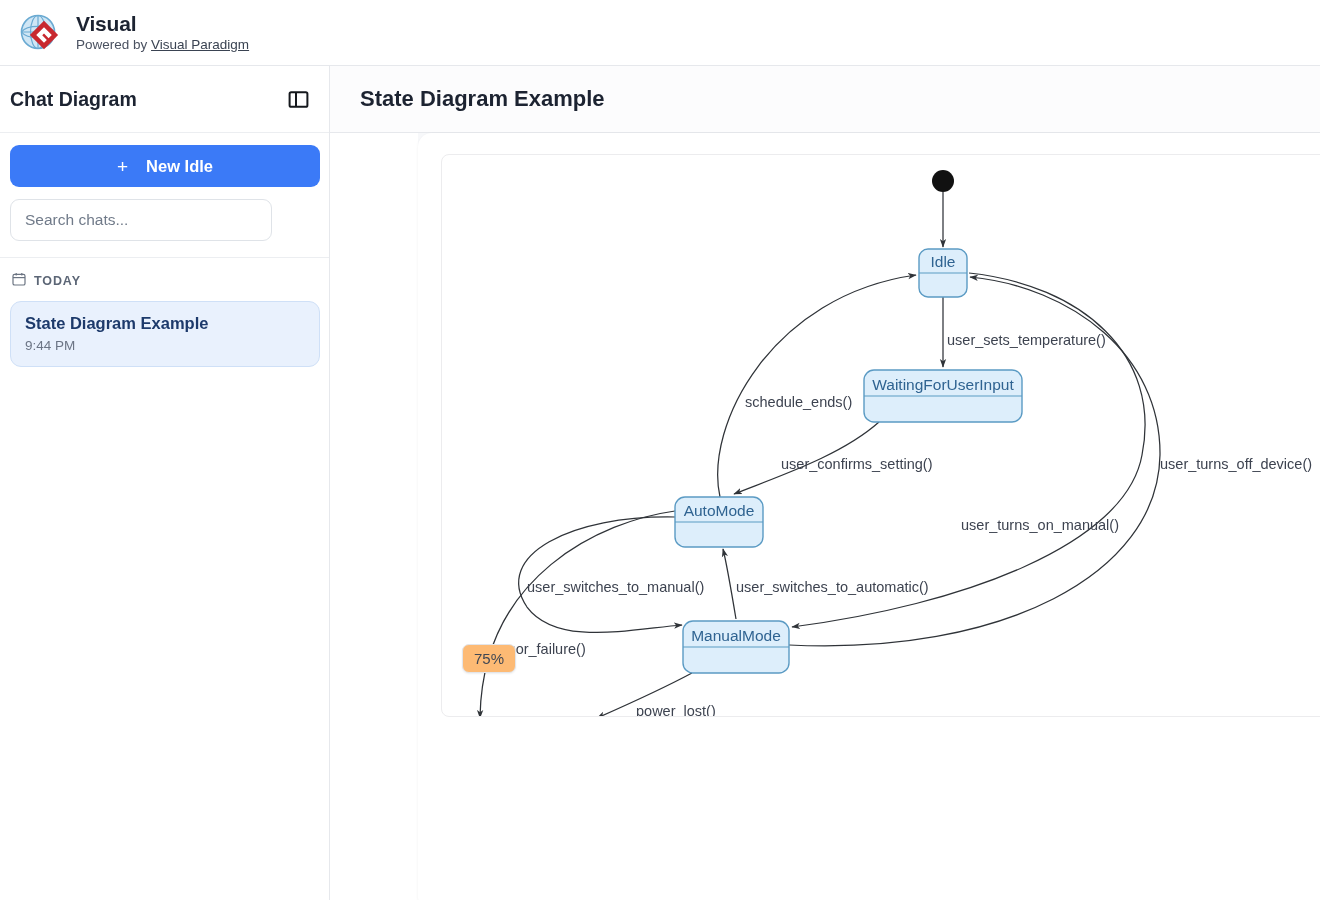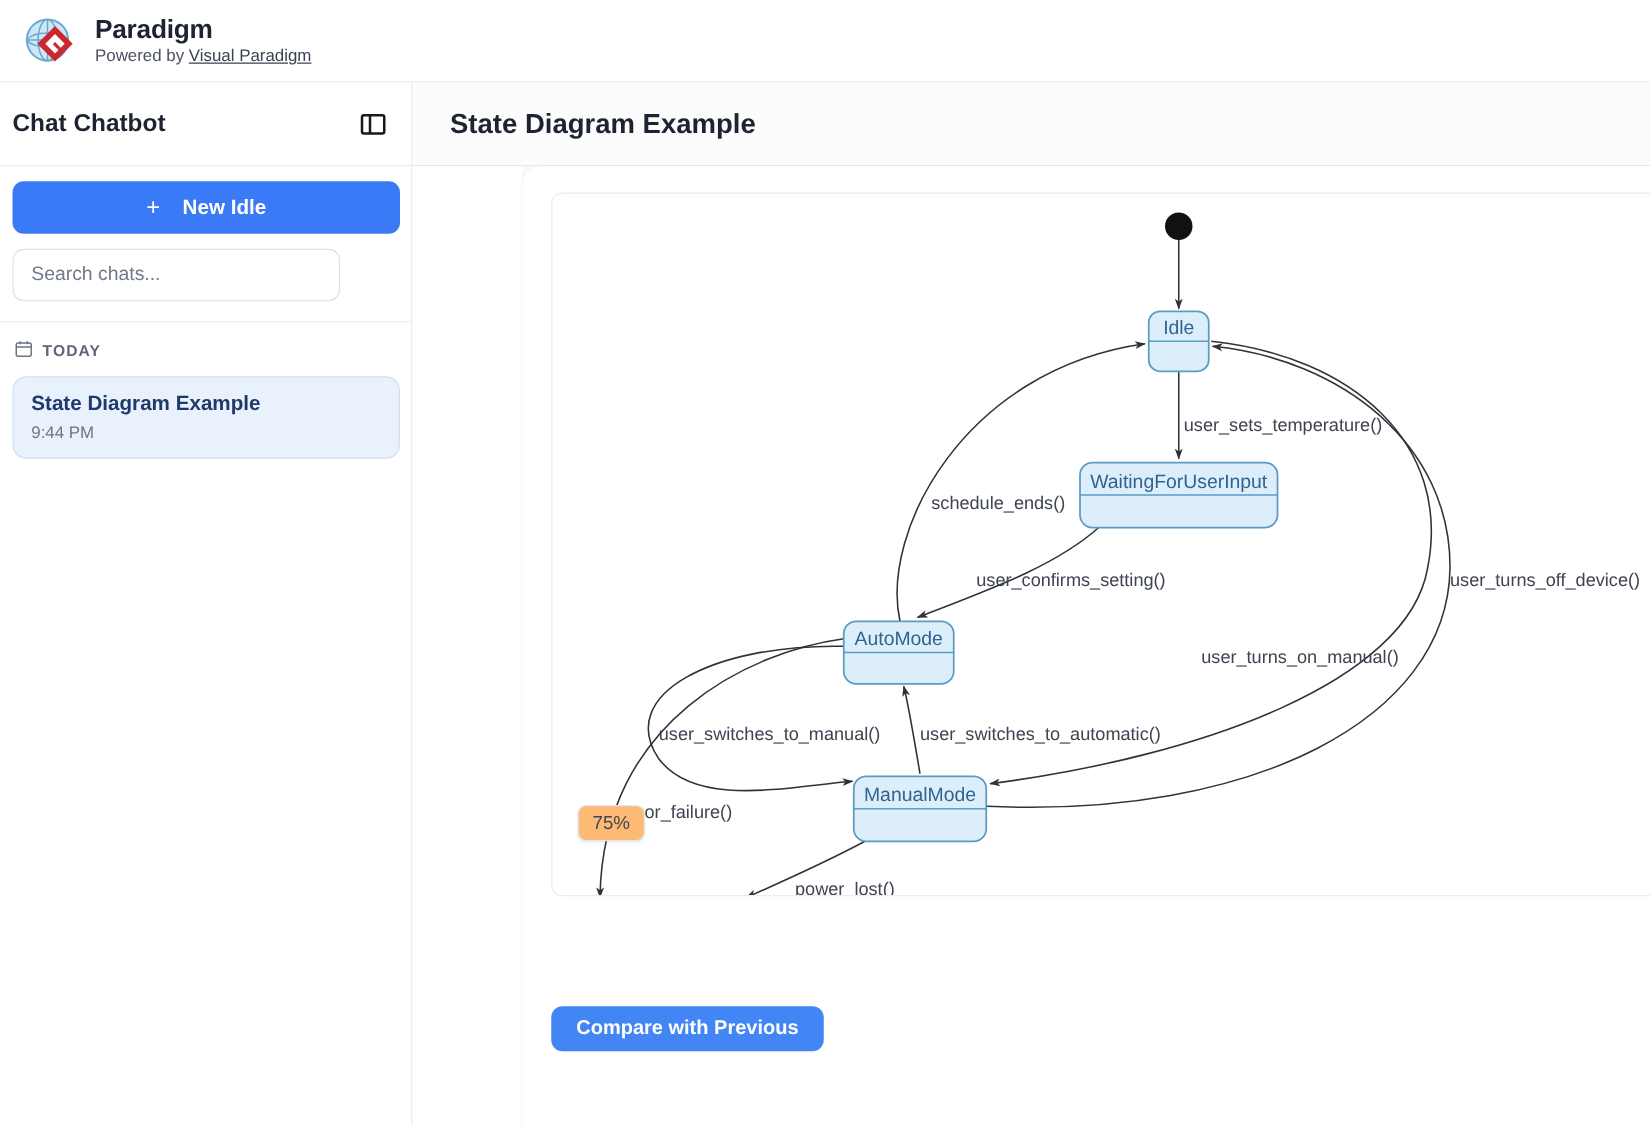--- a/index.html
+++ b/index.html
@@ -247,31 +247,31 @@
         <path d="M3.5 21 C 9 13.5, 31 13.5, 36.5 21" fill="none" stroke="#6aaad2" stroke-width="1.1"></path>
         <path d="M3.5 21 C 9 28.5, 31 28.5, 36.5 21" fill="none" stroke="#6aaad2" stroke-width="1.1"></path>
         <line x1="20" y1="4.5" x2="20" y2="37.5" stroke="#6aaad2" stroke-width="1.2"></line>
         <g transform="translate(26,24) rotate(45)">
           <rect x="-10" y="-10" width="20" height="20" fill="#c8282f"></rect>
           <path d="M-5.5 -5.5 L 5.5 -5.5 L 5.5 -1 L -1 -1 L -1 1.5 L 5.5 1.5 L 5.5 5.5 L -5.5 5.5 Z" fill="#ffffff"></path>
         </g>
       </svg>
     </div>
     <div class="brand-text">
-      <div class="brand-title">Paradigm</div>
+      <div class="brand-title">Visual</div>
       <div class="brand-sub"><span>Powered by </span><a href="#">Visual Paradigm</a></div>
     </div>
   </div>
 
   <div class="body-split">
 
     <div class="sidebar">
 
       <div class="sidebar-head">
-        <div class="sidebar-title">Chat Chatbot</div>
+        <div class="sidebar-title">Chat Diagram</div>
         <div class="panel-toggle">
           <svg width="21" height="21" viewBox="0 0 21 21">
             <rect x="1.6" y="3.2" width="17.8" height="14.6" rx="1.6" fill="none" stroke="#15181d" stroke-width="2"></rect>
             <line x1="8" y1="3.2" x2="8" y2="17.8" stroke="#15181d" stroke-width="2"></line>
           </svg>
         </div>
       </div>
 
       <div class="sidebar-actions">
         <button class="new-chat-btn">
@@ -381,21 +381,20 @@
                   <text class="st-label" x="85" y="437">user_switches_to_manual()</text>
                   <text class="st-label" x="294" y="437">user_switches_to_automatic()</text>
                   <text class="st-label" x="43" y="499">sensor_failure()</text>
                   <text class="st-label" x="194" y="561">power_lost()</text>
                 </g>
               </svg>
             </div>
 
             <div class="zoom-badge">75%</div>
 
-            <button class="compare-btn">Compare with Previous</button>
 
           </div>
 
         </div>
       </div>
 
     </div>
   </div>
 </div>
 

